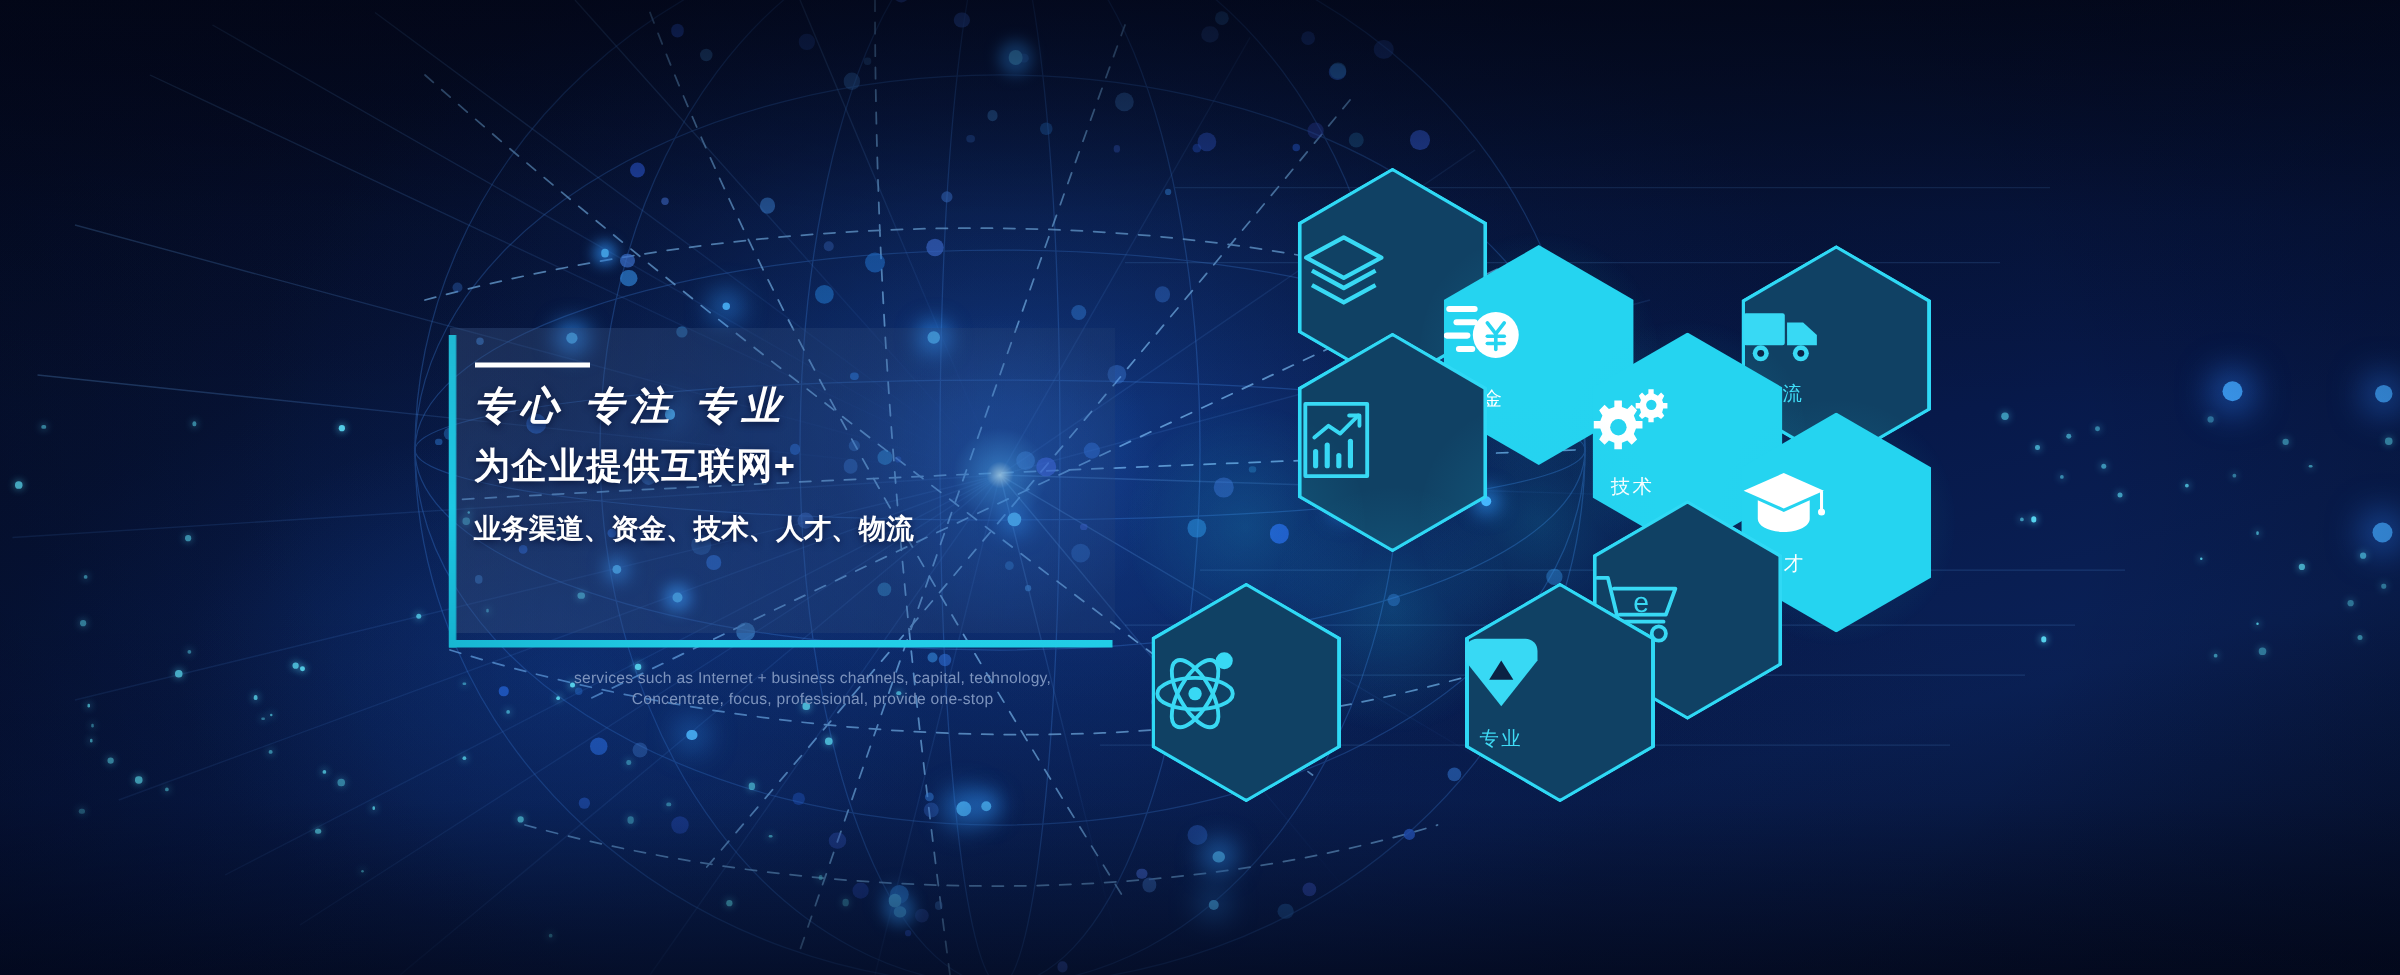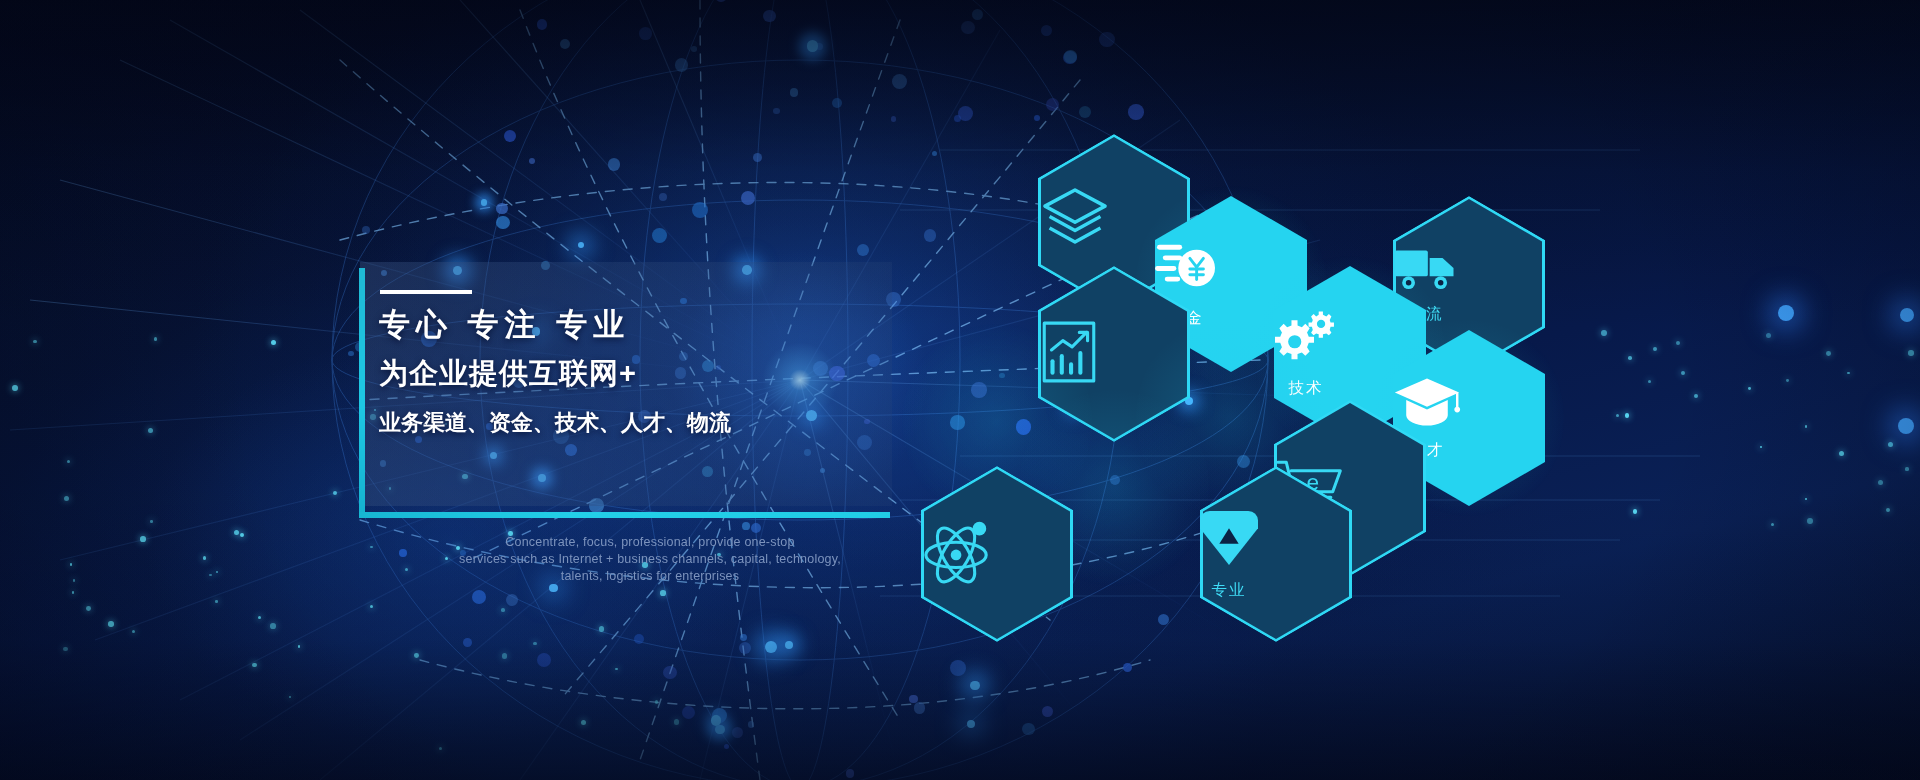--- a/index.html
+++ b/index.html
@@ -54,21 +54,21 @@
   #rule {
     position:absolute; left:380px; top:290px; width:92px; height:4px;
     background:#ffffff;
   }
   #headline {
     position:absolute; left:379px; top:300px; width:560px;
     color:#ffffff; font-weight:bold; letter-spacing:1px;
     text-shadow:0 2px 6px rgba(0,10,40,0.75);
   }
   #headline .ln { line-height:49px; white-space:nowrap; }
-  #headline .ln1 { font-size:31px; letter-spacing:6px; }
+  #headline .ln1 { font-size:31px; letter-spacing:6px;font-style:italic; }
   #headline .ln2 { font-size:29px; letter-spacing:1px; }
   #headline .ln3 { font-size:22px; letter-spacing:0px; }
   #headline .ln4 { font-size:29px; letter-spacing:1px; }
 
   #subtitle {
     position:absolute; left:370px; top:534px; width:560px;
     text-align:center; color:#7c93bd; font-size:12.5px; line-height:17px;
     letter-spacing:0.2px;
   }
 
@@ -421,23 +421,22 @@
   <div id="panel-edge-bottom"></div>
   <div id="rule"></div>
 
   <div id="headline">
     <div class="ln ln1">专心 专注 专业</div>
     <div class="ln ln2">为企业提供互联网+</div>
     <div class="ln ln3">业务渠道、资金、技术、人才、物流</div>
   </div>
 
   <div id="subtitle">
+    <div>services such as Internet + business channels, capital, technology,</div>
     <div>Concentrate, focus, professional, provide one-stop</div>
-    <div>services such as Internet + business channels, capital, technology,</div>
-    <div>talents, logistics for enterprises</div>
   </div>
 
   <div class="layer" id="hexes">
       <div class="hex outline" style="left: 1038px; top: 134px;">
         <span class="rim"></span>
         <span class="inner">
           <span class="ic"><svg class="sv" width="74" height="74" viewBox="0 0 64 64" fill="none" stroke="#38d9f4" stroke-width="3" stroke-linejoin="round">
       <path d="M32 6 L58 20 L32 34 L6 20 Z"></path>
       <path d="M10 29 L32 41 L54 29"></path>
       <path d="M10 39 L32 51 L54 39"></path>
@@ -545,21 +544,21 @@
         <span class="inner">
           <span class="ic"><svg class="sv" width="74" height="72" viewBox="0 0 76 74" fill="none" stroke="#38d9f4" stroke-width="3.2">
       <ellipse cx="36" cy="40" rx="31" ry="13"></ellipse>
       <ellipse cx="36" cy="40" rx="31" ry="13" transform="rotate(60 36 40)"></ellipse>
       <ellipse cx="36" cy="40" rx="31" ry="13" transform="rotate(-60 36 40)"></ellipse>
       <circle cx="36" cy="40" r="5.5" fill="#38d9f4" stroke="none"></circle>
       <circle cx="60" cy="13" r="7" fill="#38d9f4" stroke="none"></circle>
             </svg></span>
         </span>
       </div>
-      <div class="hex outline" style="left: 1200px; top: 466px;">
+      <div class="hex outline" style="left: 1172px; top: 466px;">
         <span class="rim"></span>
         <span class="inner">
           <span class="ic"><svg class="sv" width="58" height="62" viewBox="0 0 60 64" fill="#38d9f4">
       <path d="M10 4 H50 A10 10 0 0 1 60 14 V22 L30 60 L0 22 V14 A10 10 0 0 1 10 4 Z"></path>
       <path d="M30 22 L40 38 H20 Z" fill="#0b2244"></path>
             </svg></span>
           <span class="lbl">专业</span>
         </span>
       </div>
     </div>

